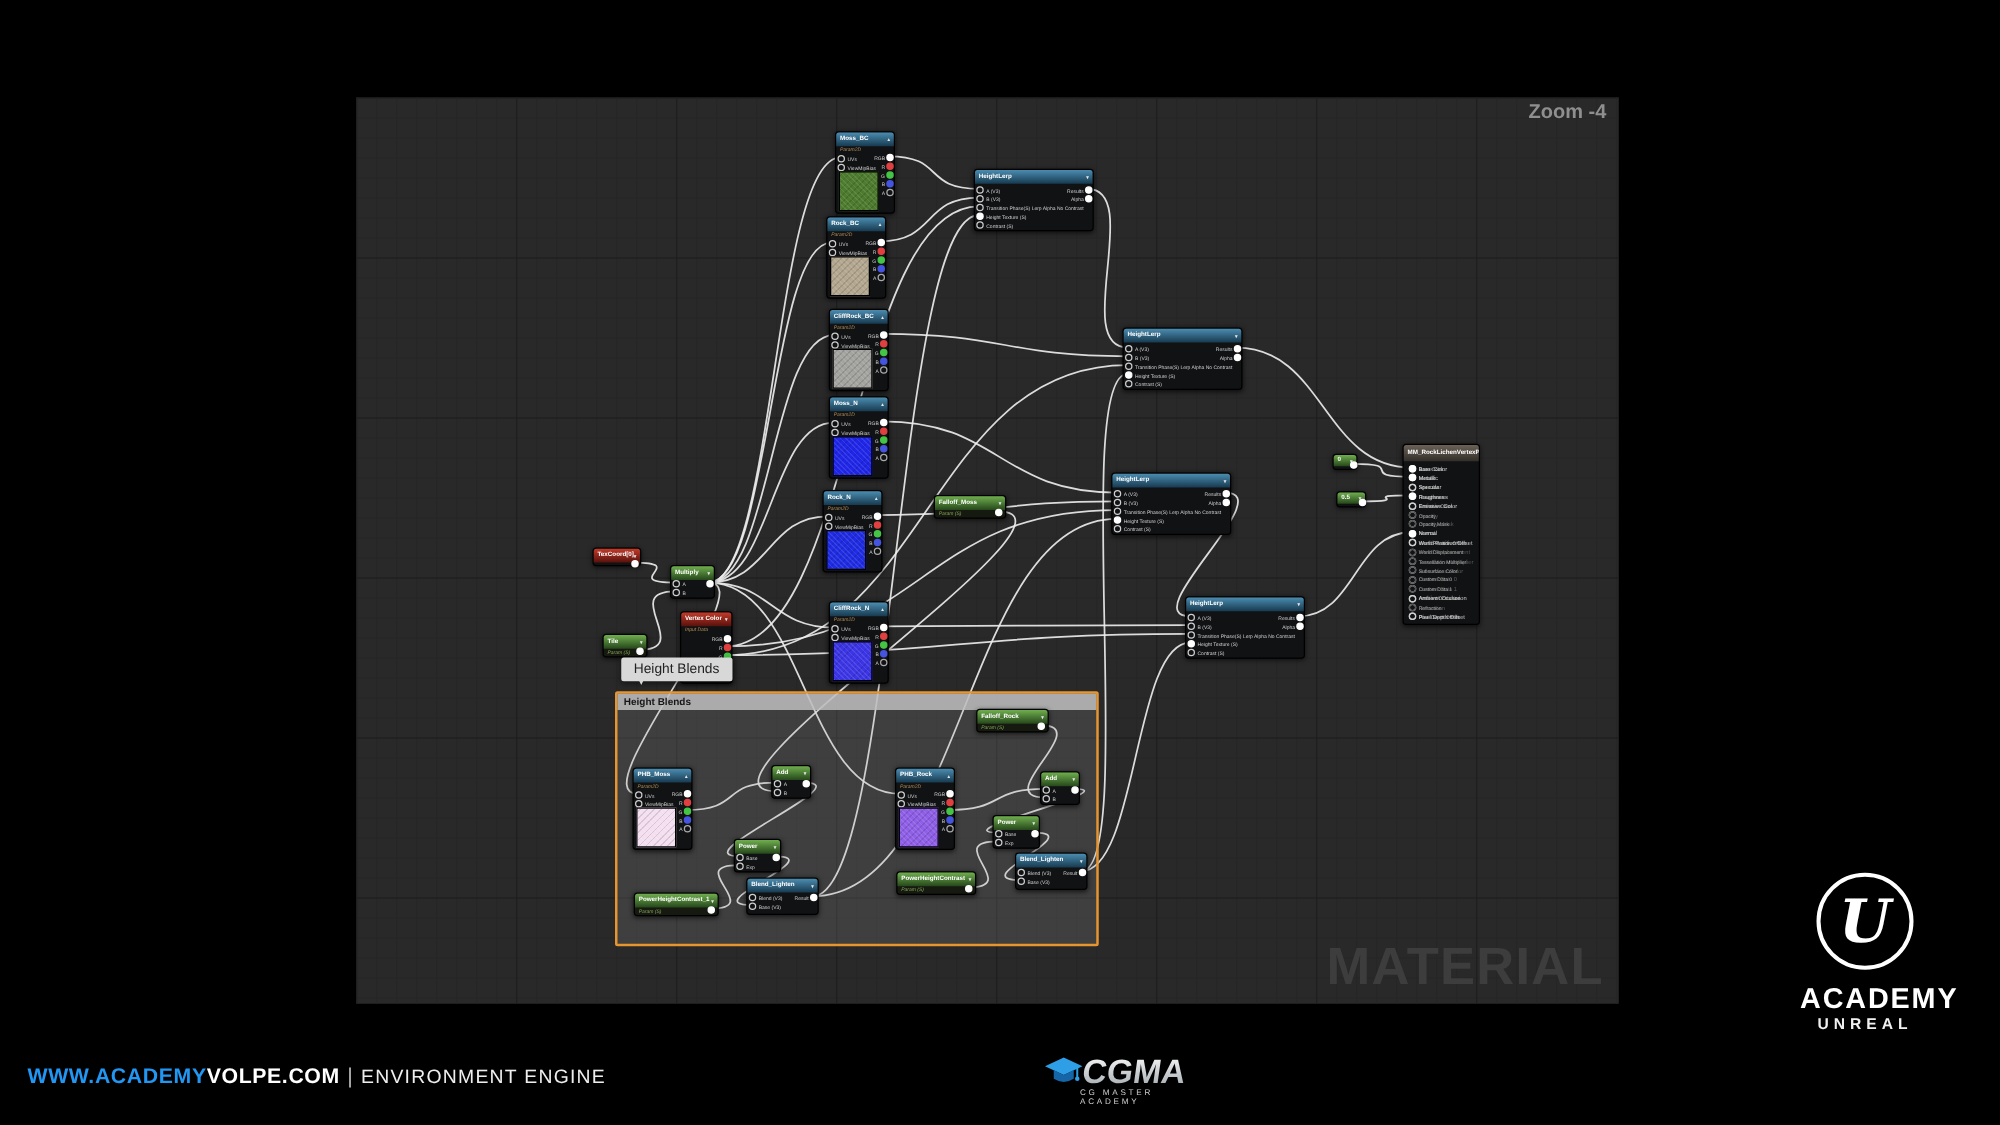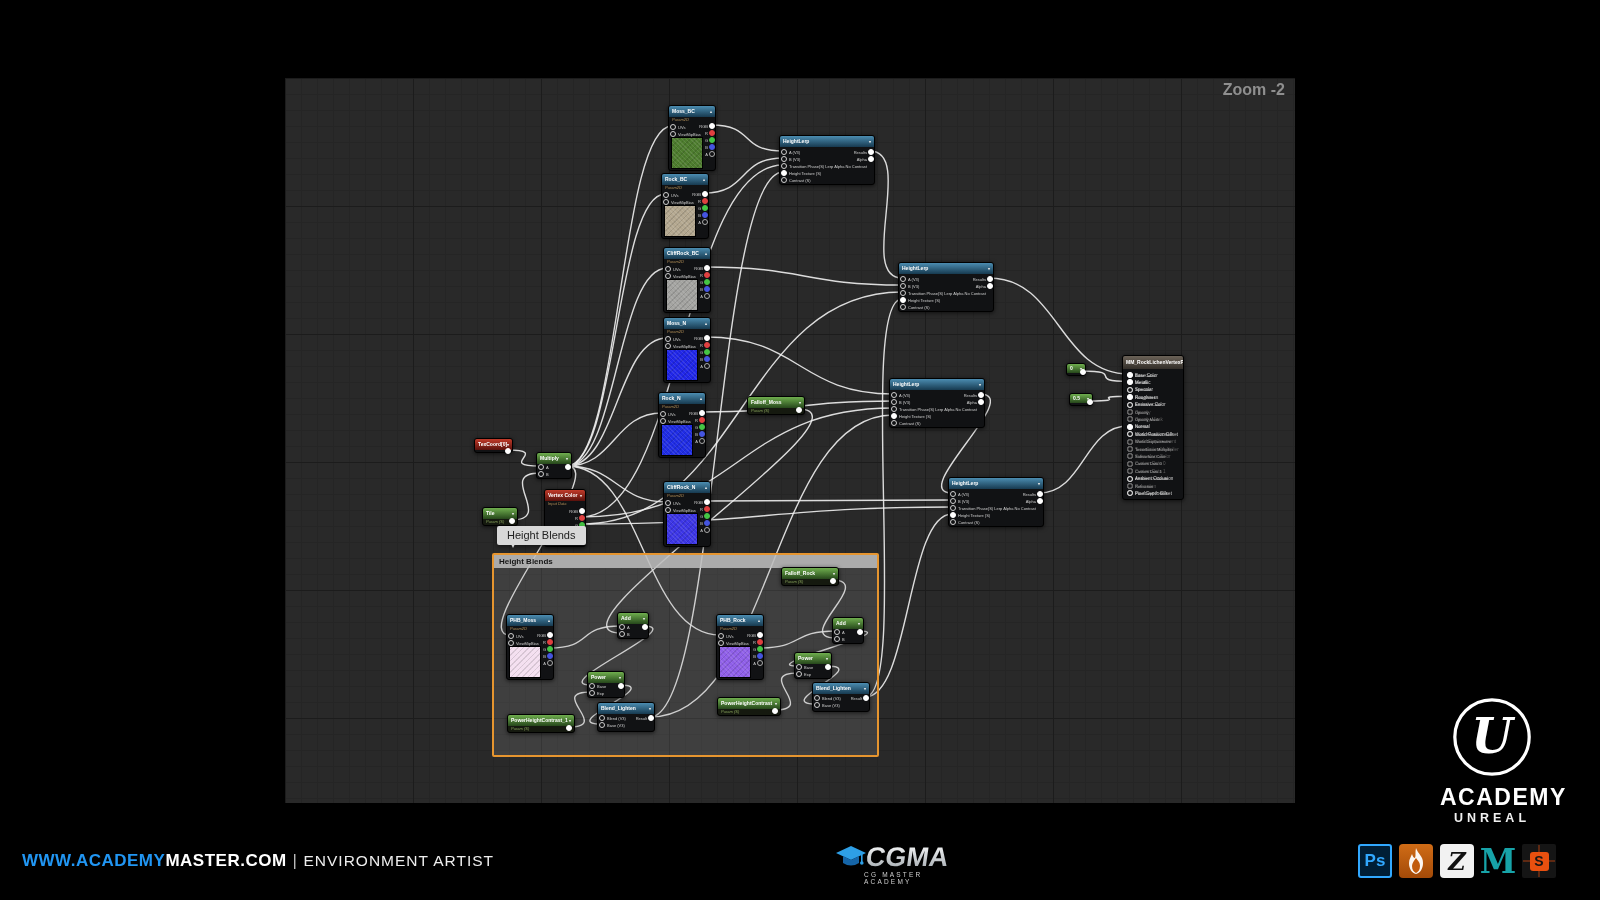--- a/index.html
+++ b/index.html
@@ -622,66 +622,45 @@
           <div class="plabel" style="left: 12px; top: 120.1px; font-size: 4.6px;">Ambient Occlusion</div>
           <div class="pin" style="left: 4px; top: 127px; border-color: rgb(85, 85, 85);"></div>
           <div class="plabel dim" style="left: 12px; top: 127.5px; font-size: 4.6px;">Refraction</div>
           <div class="pin" style="left: 4px; top: 134.4px;"></div>
           <div class="plabel" style="left: 12px; top: 134.9px; font-size: 4.6px;">Pixel Depth Offset</div>
         </div>
       </div>
     <div class="tooltip" style="left:212px;top:448px">
       <span>Height Blends</span>
     </div>
-    <div class="zoom-label">Zoom -2</div>
+    <div class="zoom-label">Zoom -4</div>
+    <div class="watermark">MATERIAL</div>
   </div>
 
   <div class="unreal">
     <svg width="82" height="82" viewBox="0 0 86 86">
       <circle cx="43" cy="43" r="39" fill="none" stroke="#ffffff" stroke-width="3.4"></circle>
       <text x="43" y="60" text-anchor="middle" font-family="DejaVu Serif, serif" font-style="italic" font-weight="bold" font-size="50" fill="#ffffff">U</text>
     </svg>
     <div class="unreal-word">ACADEMY</div>
     <div class="unreal-sub">UNREAL</div>
   </div>
 
   <div class="footer-left">
-    <span class="site-blue">WWW.ACADEMY</span><span>MASTER.COM</span><span class="divider">|</span><span class="role">ENVIRONMENT ARTIST</span>
+    <span class="site-blue">WWW.ACADEMY</span><span>VOLPE.COM</span><span class="divider">|</span><span class="role">ENVIRONMENT ENGINE</span>
   </div>
 
   <div class="cgma">
     <div class="cgma-row">
       <svg width="30" height="26" viewBox="0 0 30 26">
         <polygon points="15,1 30,8 15,15 0,8" fill="#2e9fe6"></polygon>
         <path d="M7 11 L7 18 Q15 23 23 18 L23 11 L15 15 Z" fill="#1565a8"></path>
         <rect x="25" y="8" width="1.6" height="9" fill="#2e9fe6"></rect>
         <circle cx="25.8" cy="18" r="1.8" fill="#2e9fe6"></circle>
       </svg>
       <span class="cgma-text">CGMA</span>
     </div>
     <div class="cgma-sub">CG MASTER ACADEMY</div>
   </div>
 
 
-  <div class="icons">
-    <div class="icon ic-ps">
-      <span>Ps</span>
-    </div>
-    <div class="icon ic-marmoset">
-      <svg width="22" height="26" viewBox="0 0 22 26">
-        <path d="M11 0 C13 6 18 8 18 15 C18 21 15 25 11 26 C7 25 4 21 4 15 C4 11 6 9 7 6 C8 9 9 10 10 10 C11 8 10 4 11 0 Z" fill="#ffffff" opacity="0.95"></path>
-        <path d="M11 10 C13 13 15 14 15 18 C15 22 13 24 11 25 C9 24 7 22 7 18 C7 15 9 13 11 10 Z" fill="#c25c0e"></path>
-      </svg>
-    </div>
-    <div class="icon ic-zbrush">
-      <span>Z</span>
-    </div>
-    <div class="icon ic-maya">
-      <span>M</span>
-    </div>
-    <div class="icon ic-substance">
-      <div class="sq">
-          <span>S</span>
-        </div>
-    </div>
-  </div>
 
 </div>
 
 </body></html>

